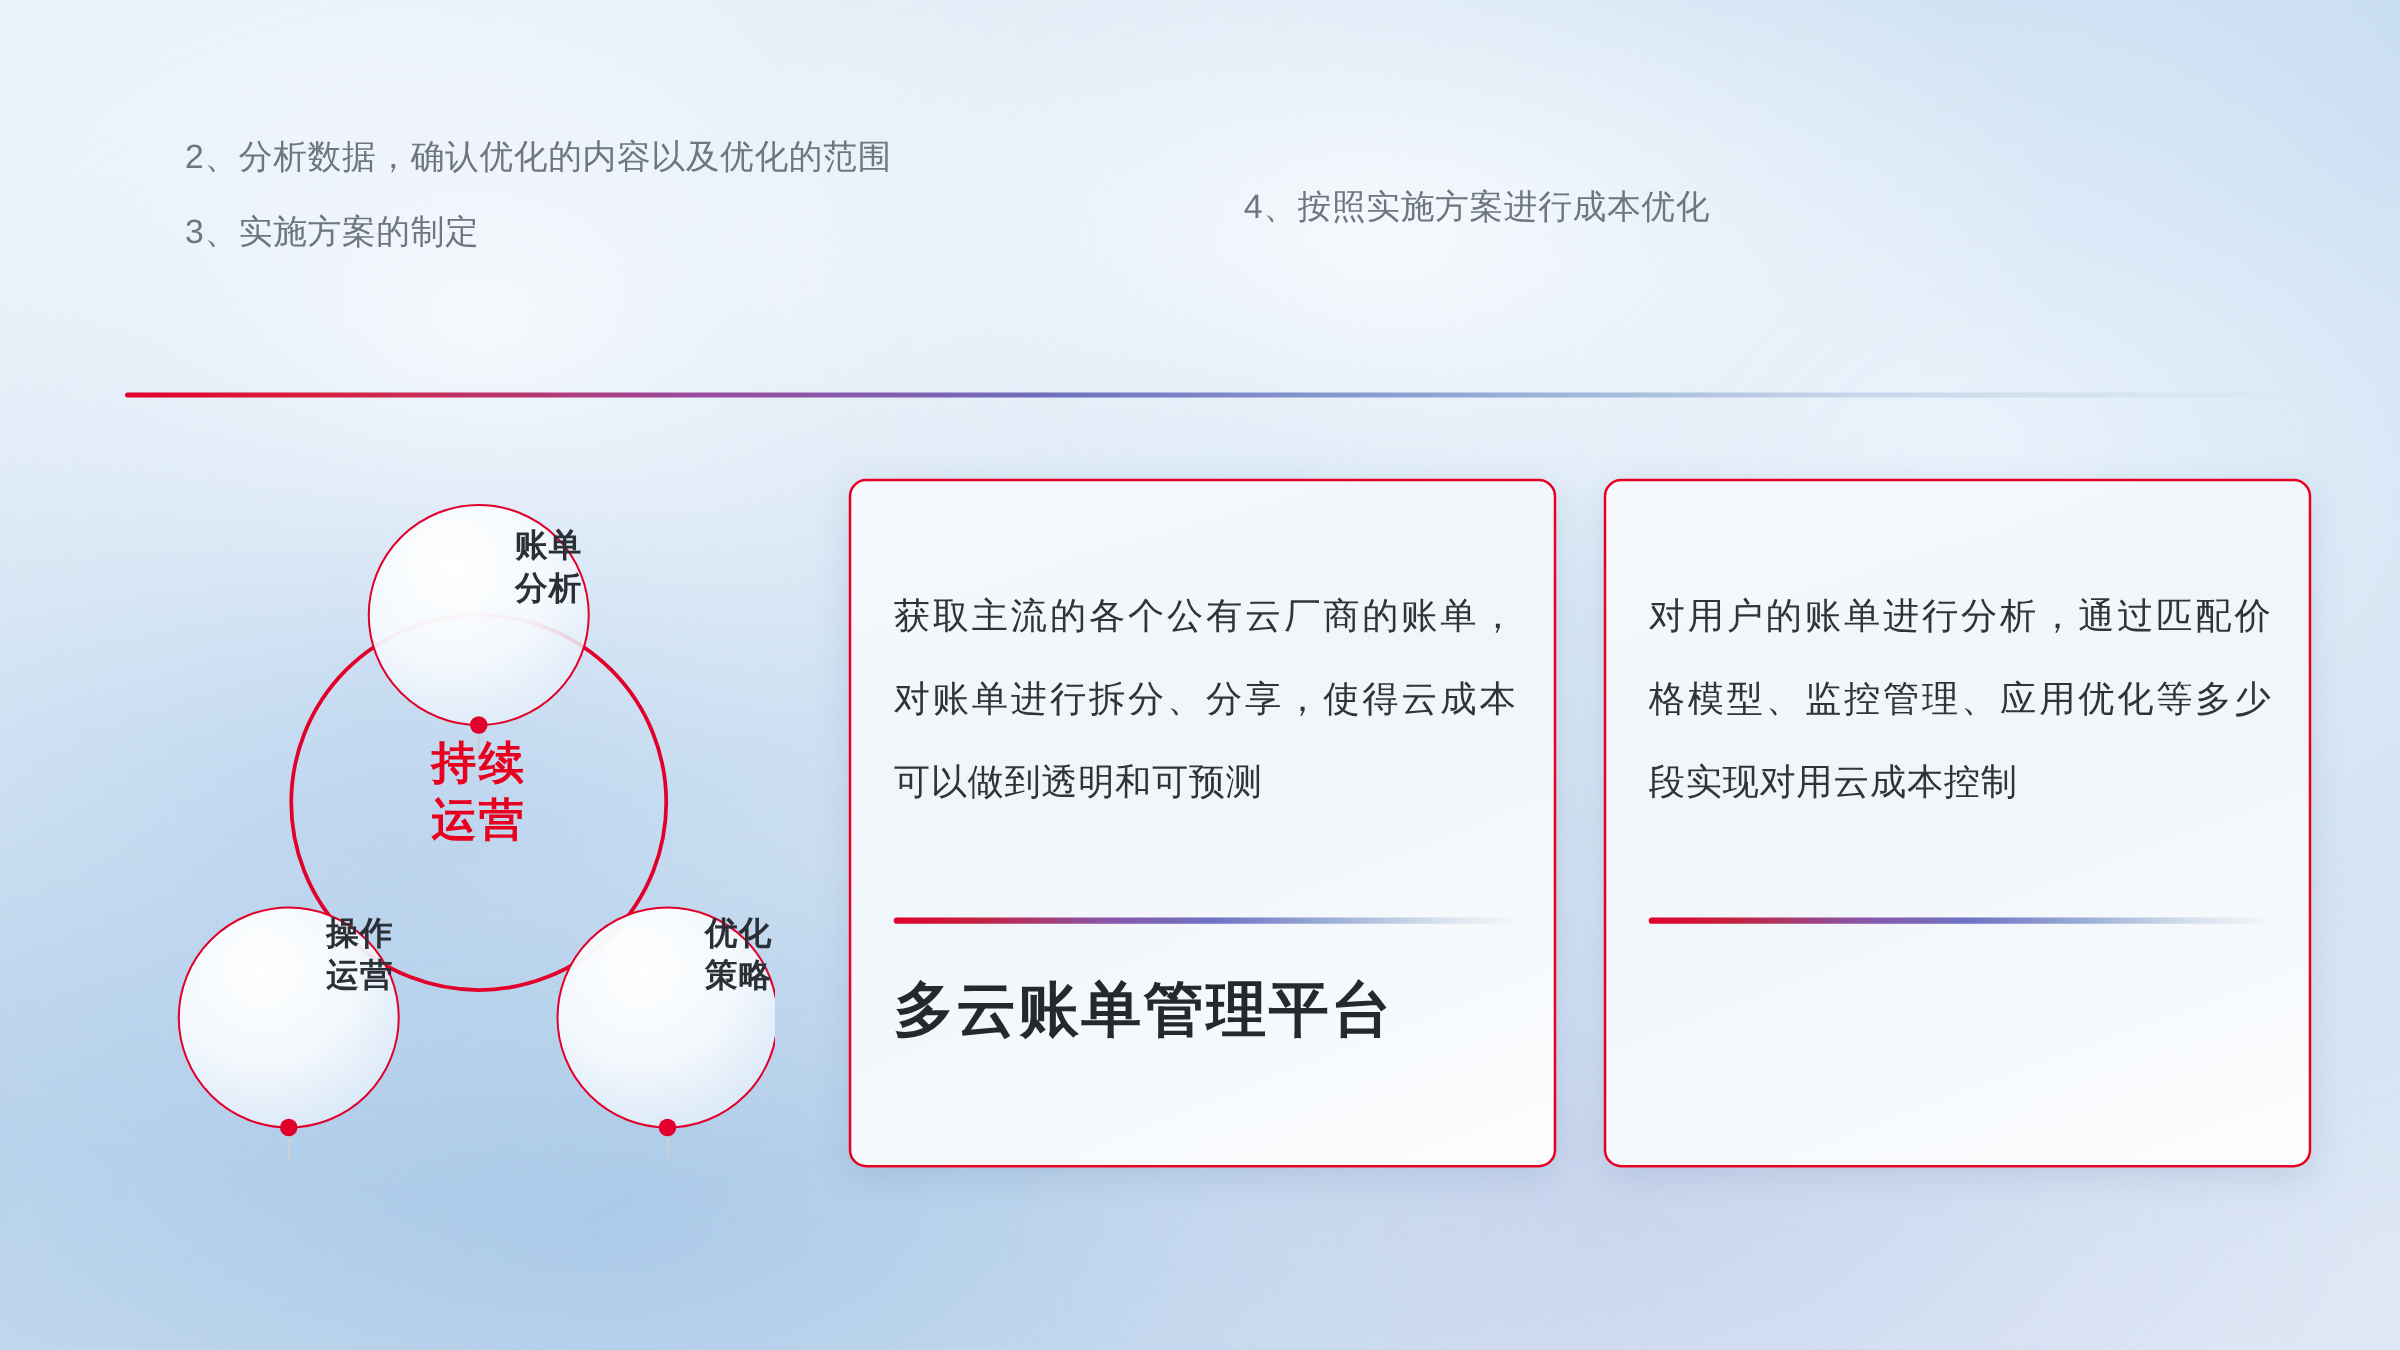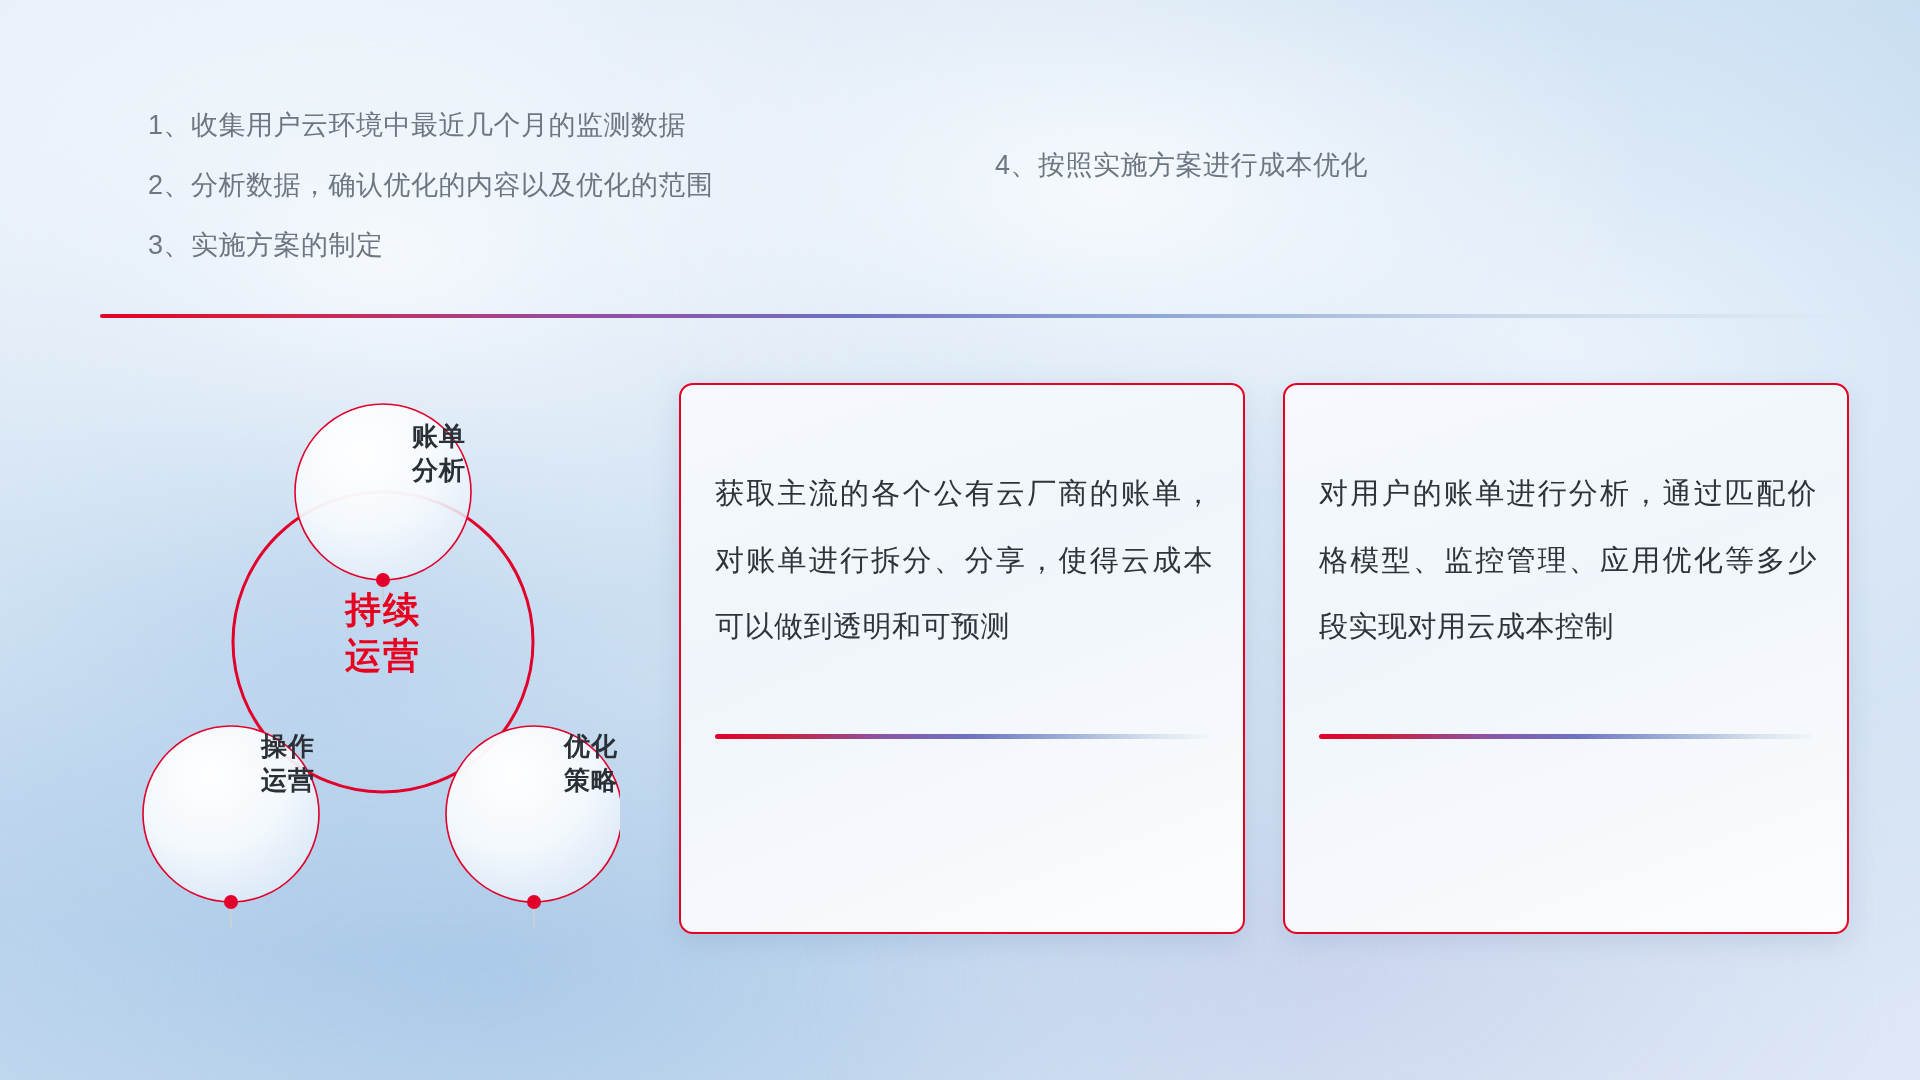--- a/index.html
+++ b/index.html
@@ -111,21 +111,20 @@
   <div class="bg-blue-l"></div>
   <div class="bg-blue-b"></div>
   <div class="bg-violet"></div>
   <div class="bg-glow-a"></div>
   <div class="bg-glow-b"></div>
   <div class="bg-white-top"></div>
 </div>
 
 <div class="bullets">
   <div class="col-left">
-    <div class="bullet">1、收集用户云环境中最近几个月的监测数据</div>
     <div class="bullet">2、分析数据，确认优化的内容以及优化的范围</div>
     <div class="bullet">3、实施方案的制定</div>
   </div>
   <div class="col-right">
     <div class="bullet">4、按照实施方案进行成本优化</div>
   </div>
 </div>
 
 <div class="divider"></div>
 
@@ -174,18 +173,19 @@
 
   <div class="venn-center">
     <div>持续</div>
     <div>运营</div>
   </div>
 </div>
 
 <div class="card card-1">
   <div class="card-body">获取主流的各个公有云厂商的账单，对账单进行拆分、分享，使得云成本可以做到透明和可预测</div>
   <div class="card-rule"></div>
+  <div class="card-title">多云账单管理平台</div>
 </div>
 
 <div class="card card-2">
   <div class="card-body">对用户的账单进行分析，通过匹配价格模型、监控管理、应用优化等多少段实现对用云成本控制</div>
   <div class="card-rule"></div>
 </div>
 
 </body></html>

